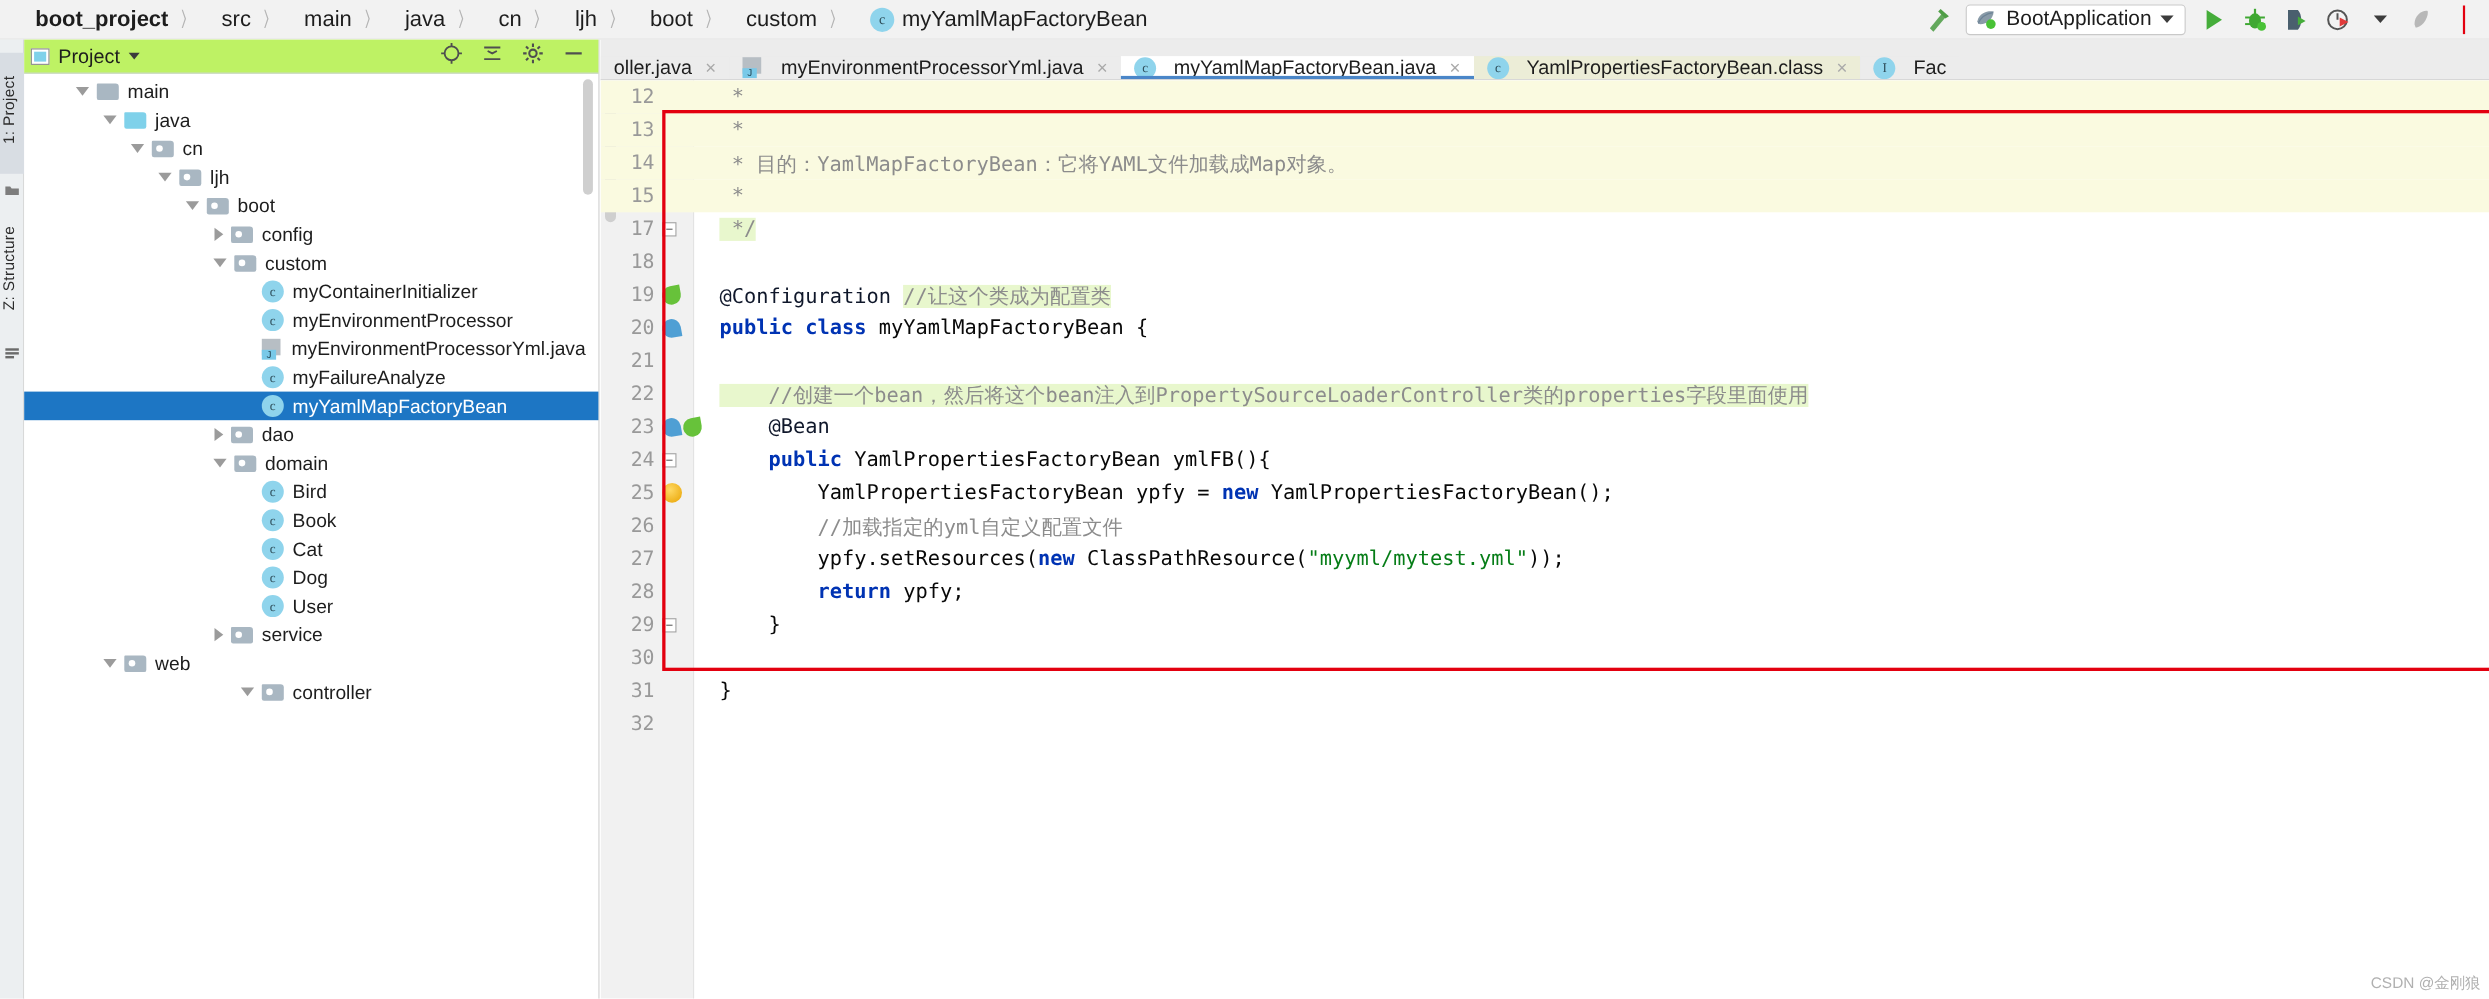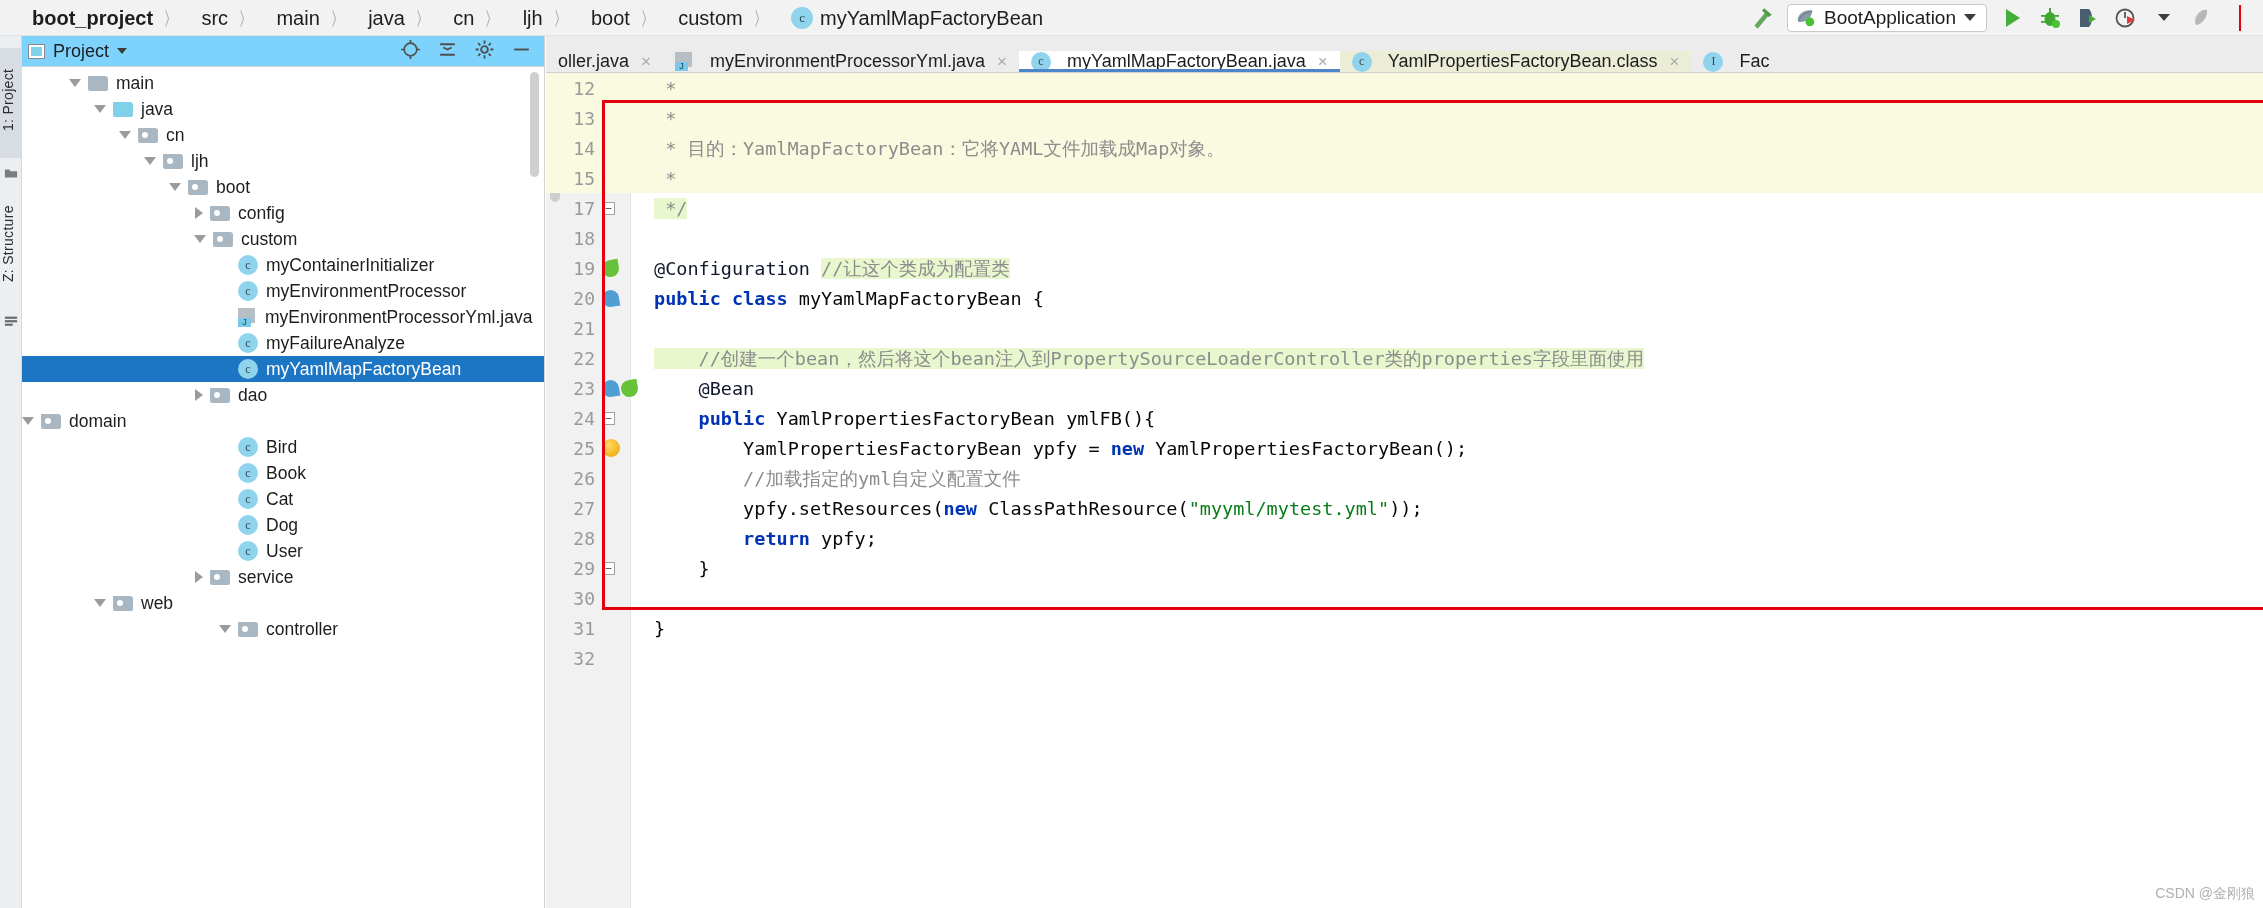--- a/index.html
+++ b/index.html
@@ -73,21 +73,21 @@
   .vlabel.proj { top: 12px; height: 110px; background: #d8dde3; padding-top: 6px; }
   .vlabel.struct { top: 148px; height: 120px; }
   .strip-ico { position: absolute; left: 4px; width: 14px; height: 14px; }
 
   
   .projwin {
     position: absolute; left: 22px; top: 36px; width: 523px; height: 872px;
     background: #ffffff; border-right: 1px solid #d0d0d0;
   }
   .projhdr {
-    height: 31px; background: #7dd3fc; display: flex; align-items: center;
+    height: 31px; background: #bef264; display: flex; align-items: center;
     padding: 0 6px; border-bottom: 1px solid #cfd4dc;
   }
   .proj-sq {
     width: 17px; height: 15px; border: 1px solid #8a8a8a; background: #ffffff;
     display: flex; align-items: center; justify-content: center; margin-right: 8px;
     flex: none;
   }
   .proj-sq i { display: block; width: 11px; height: 9px; background: #7fd1ea; }
   .projhdr-title { font-size: 18px; color: #1d1d1d; margin-right: 8px; }
   .mini-caret {
@@ -439,21 +439,21 @@
         <div class="trow sel" style="padding-left: 197px;">
           <span class="arrow-sp"></span>
           <span class="cicon">c</span>
           <span class="tlabel">myYamlMapFactoryBean</span>
         </div>
         <div class="trow" style="padding-left: 172px;">
           <span class="arrow-r"></span>
           <span class="folder pkg"></span>
           <span class="tlabel">dao</span>
         </div>
-        <div class="trow" style="">
+        <div class="trow" style="padding-left: 172px;">
           <span class="arrow-d"></span>
           <span class="folder pkg"></span>
           <span class="tlabel">domain</span>
         </div>
         <div class="trow" style="padding-left: 197px;">
           <span class="arrow-sp"></span>
           <span class="cicon">c</span>
           <span class="tlabel">Bird</span>
         </div>
         <div class="trow" style="padding-left: 197px;">

